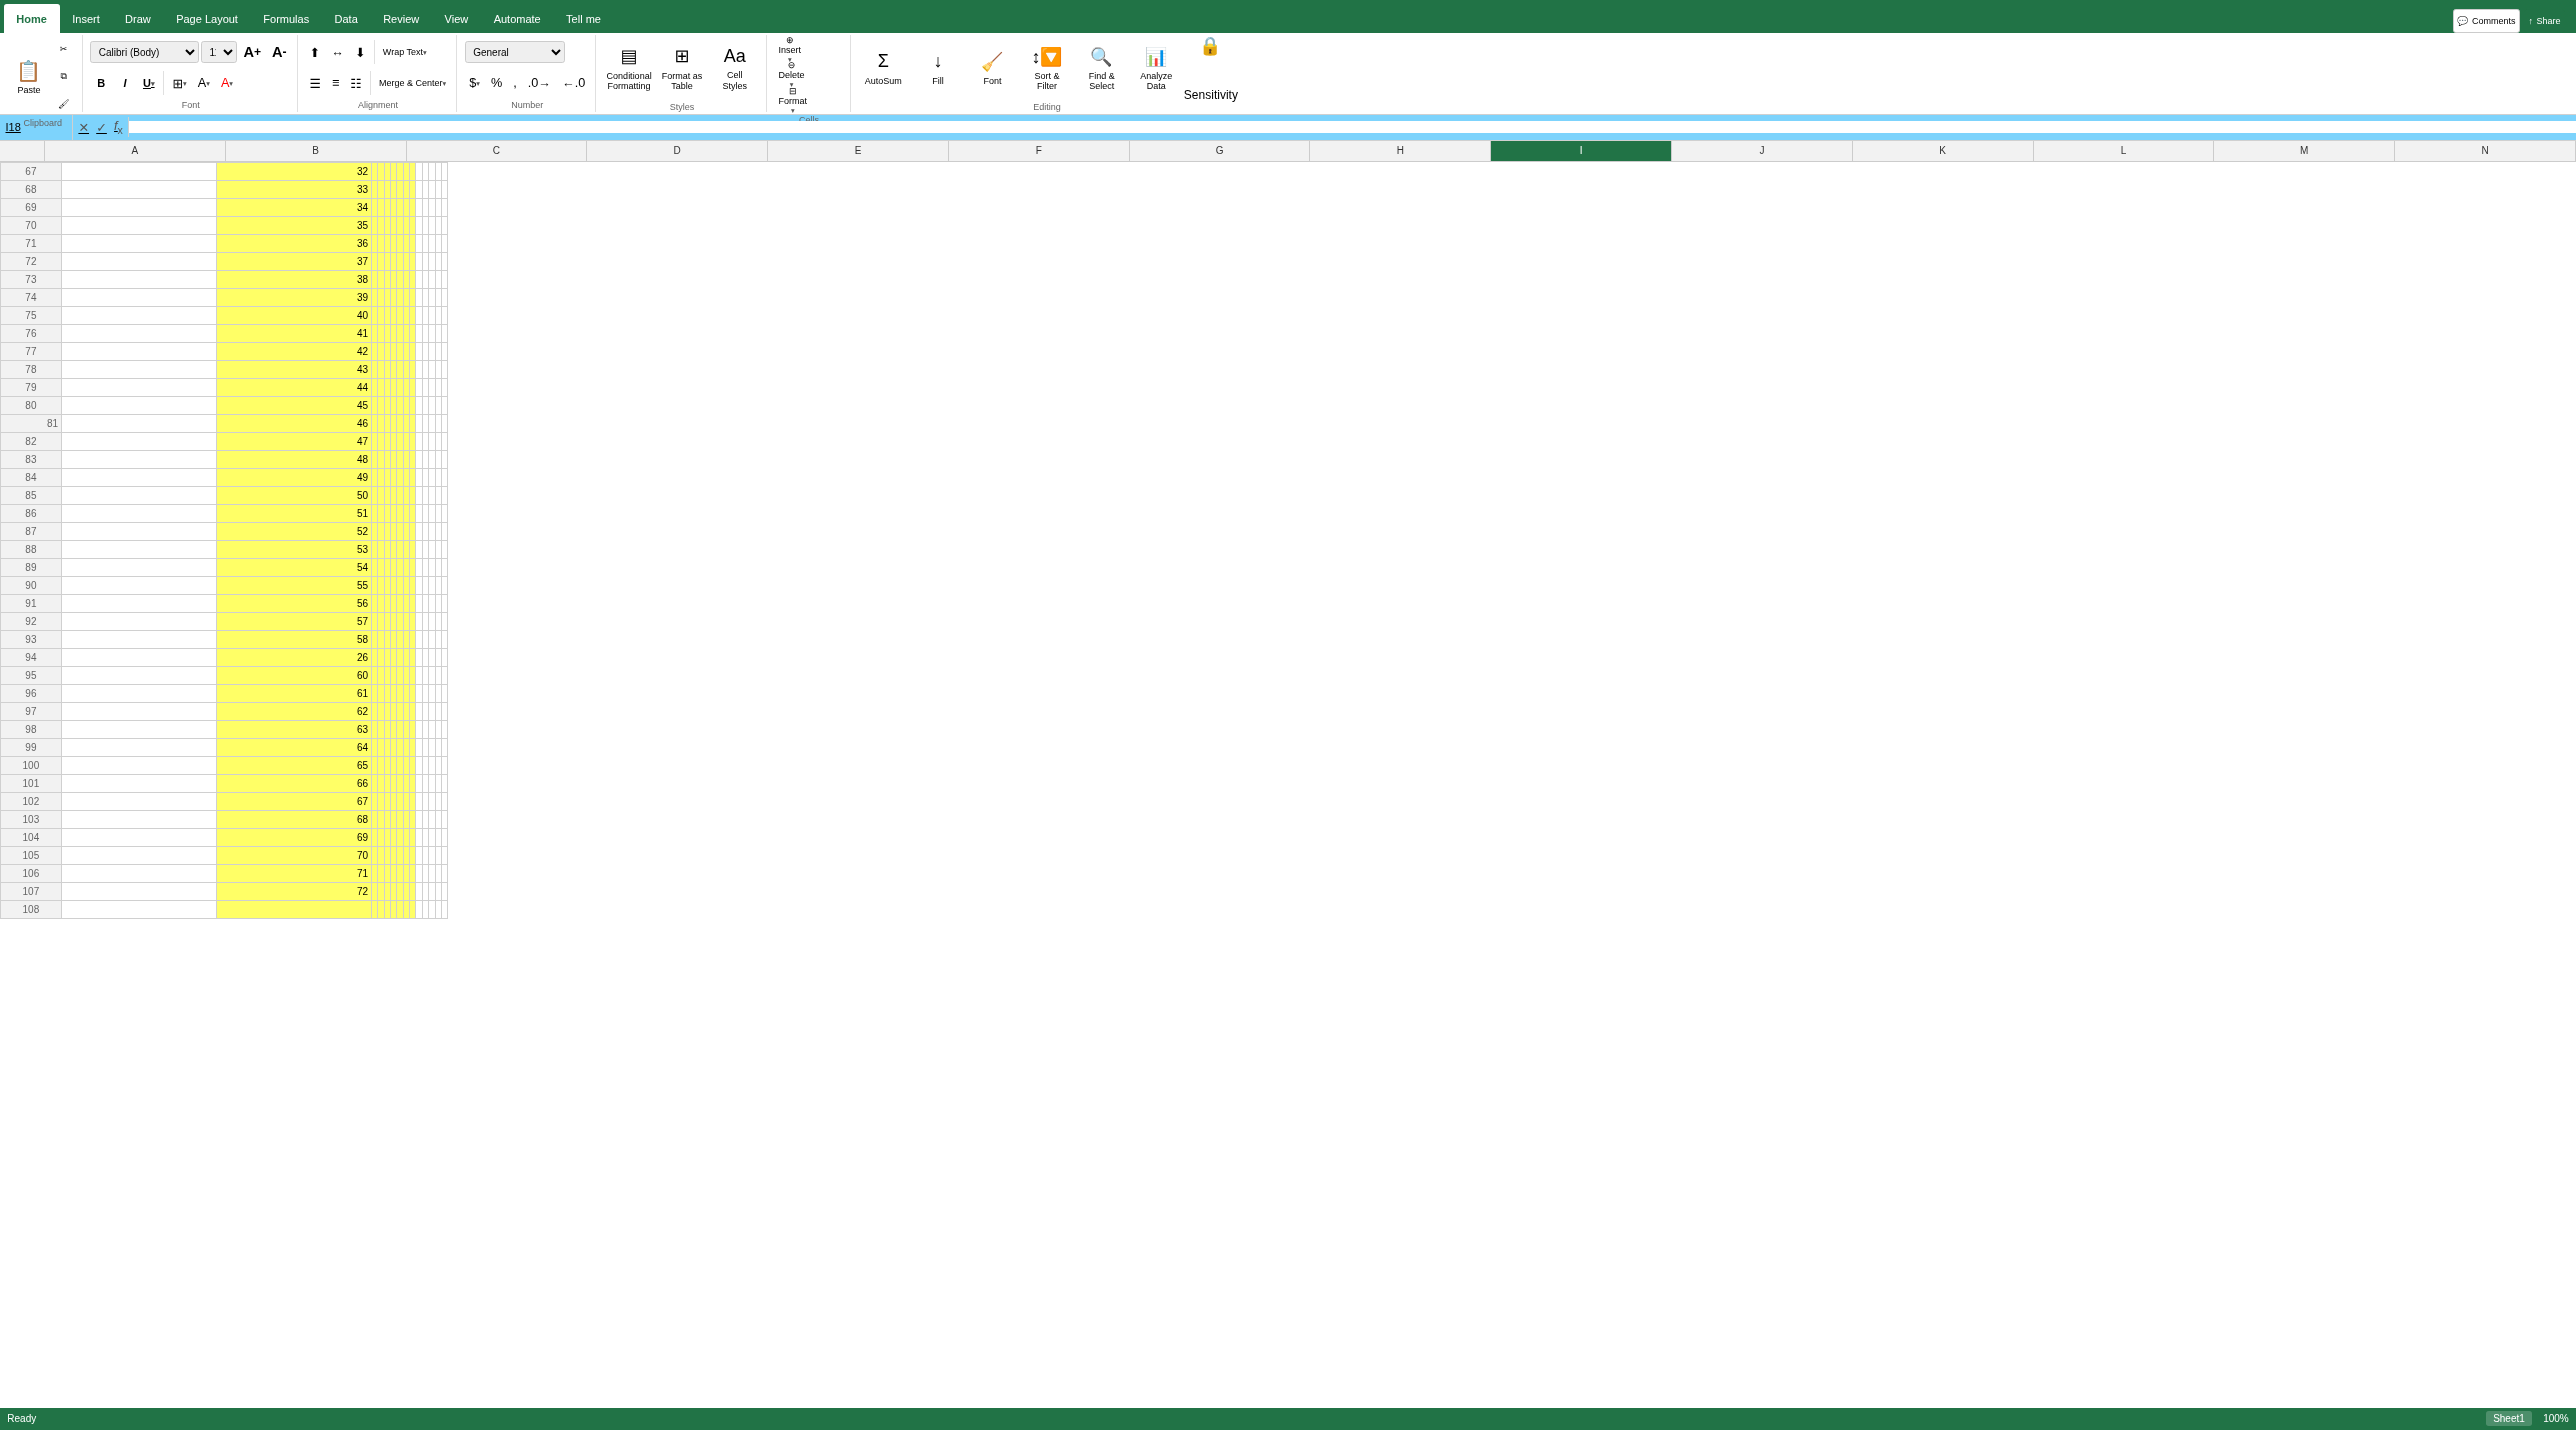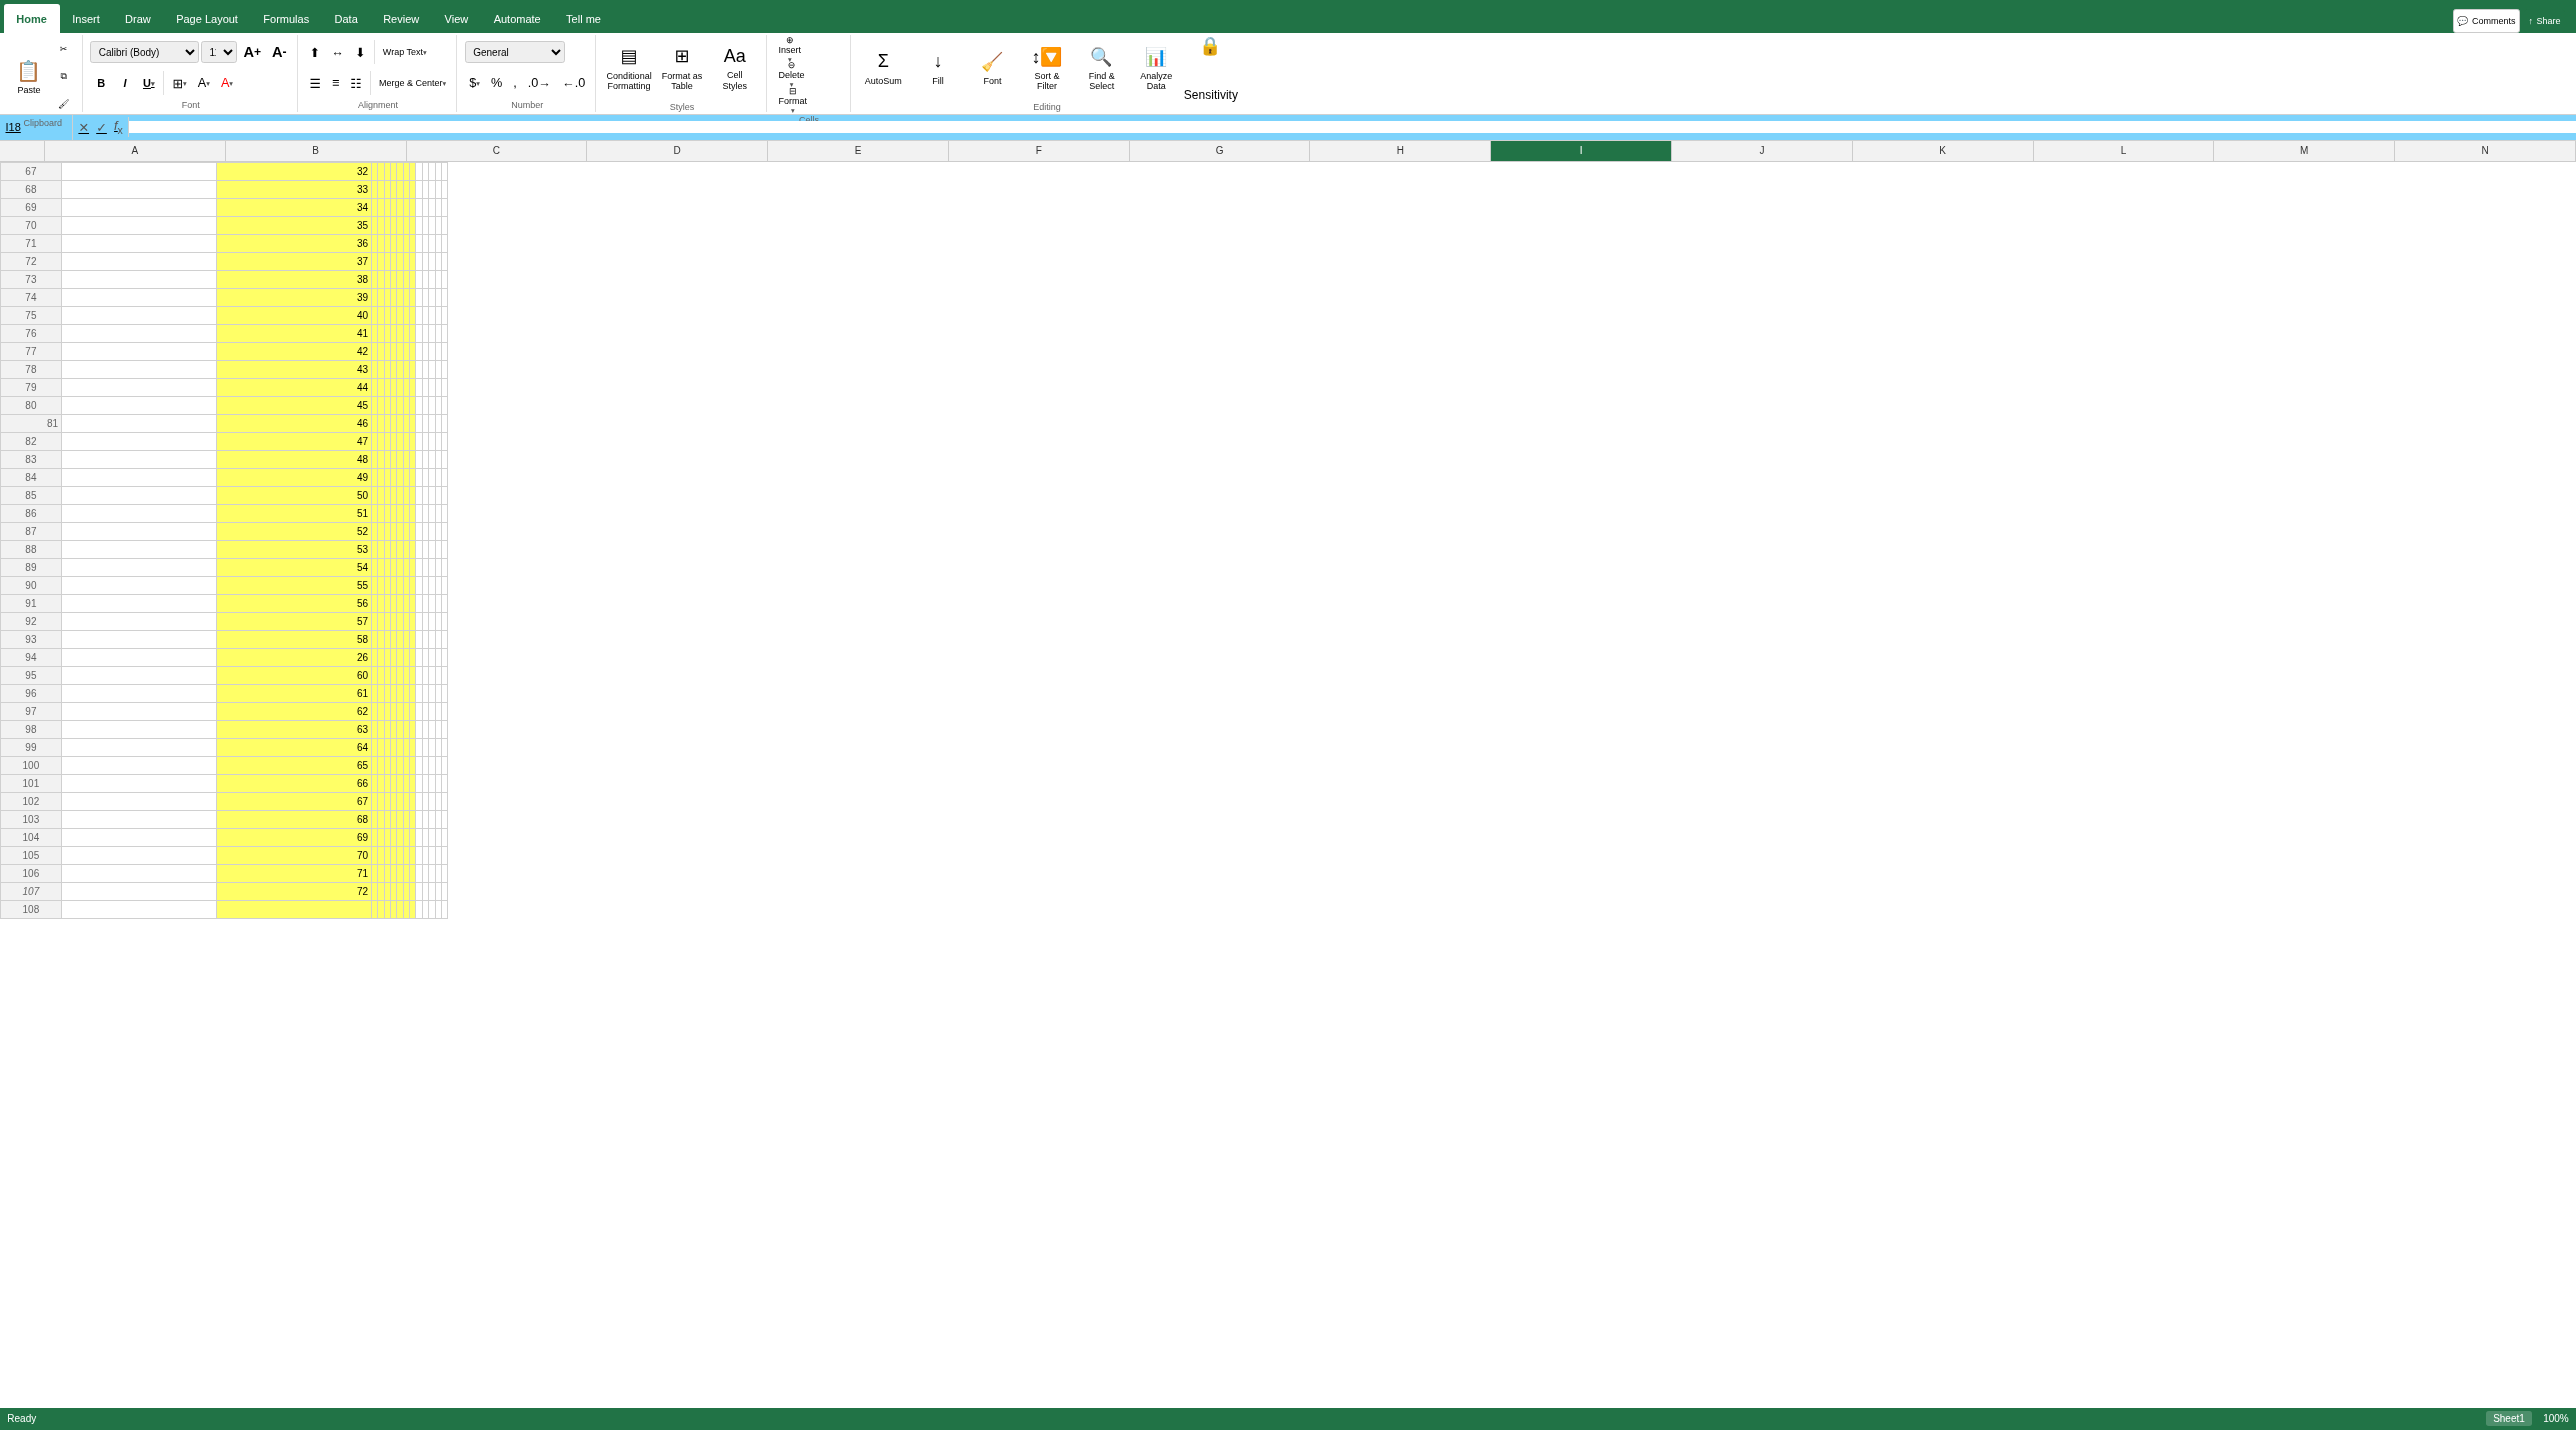--- a/index.html
+++ b/index.html
@@ -1170,21 +1170,21 @@
             <td class="cell-yellow" style="flex: 1 1 0%;"></td>
             <td class="cell-yellow" style="flex: 1 1 0%;"></td>
             <td class="cell-yellow"></td>
             <td class="cell-white"></td>
             <td class="cell-white"></td>
             <td class="cell-white"></td>
             <td class="cell-white"></td>
             <td class="cell-white"></td>
           </tr>
           <tr>
-            <td class="row-num" style="width: 45px; min-width: 45px; font-style: italic;">107</td>
+            <td class="row-num" style="width: 45px; min-width: 45px;">107</td>
             <td class="cell-a cell-white" style="width: 155px;"></td>
             <td class="cell-b cell-yellow num-val" style="width: 155px;">72</td>
             <td class="cell-yellow" style="flex: 1 1 0%;"></td>
             <td class="cell-yellow" style="flex: 1 1 0%;"></td>
             <td class="cell-yellow" style="flex: 1 1 0%;"></td>
             <td class="cell-yellow" style="flex: 1 1 0%;"></td>
             <td class="cell-yellow" style="flex: 1 1 0%;"></td>
             <td class="cell-yellow" style="flex: 1 1 0%;"></td>
             <td class="cell-yellow"></td>
             <td class="cell-white"></td>

